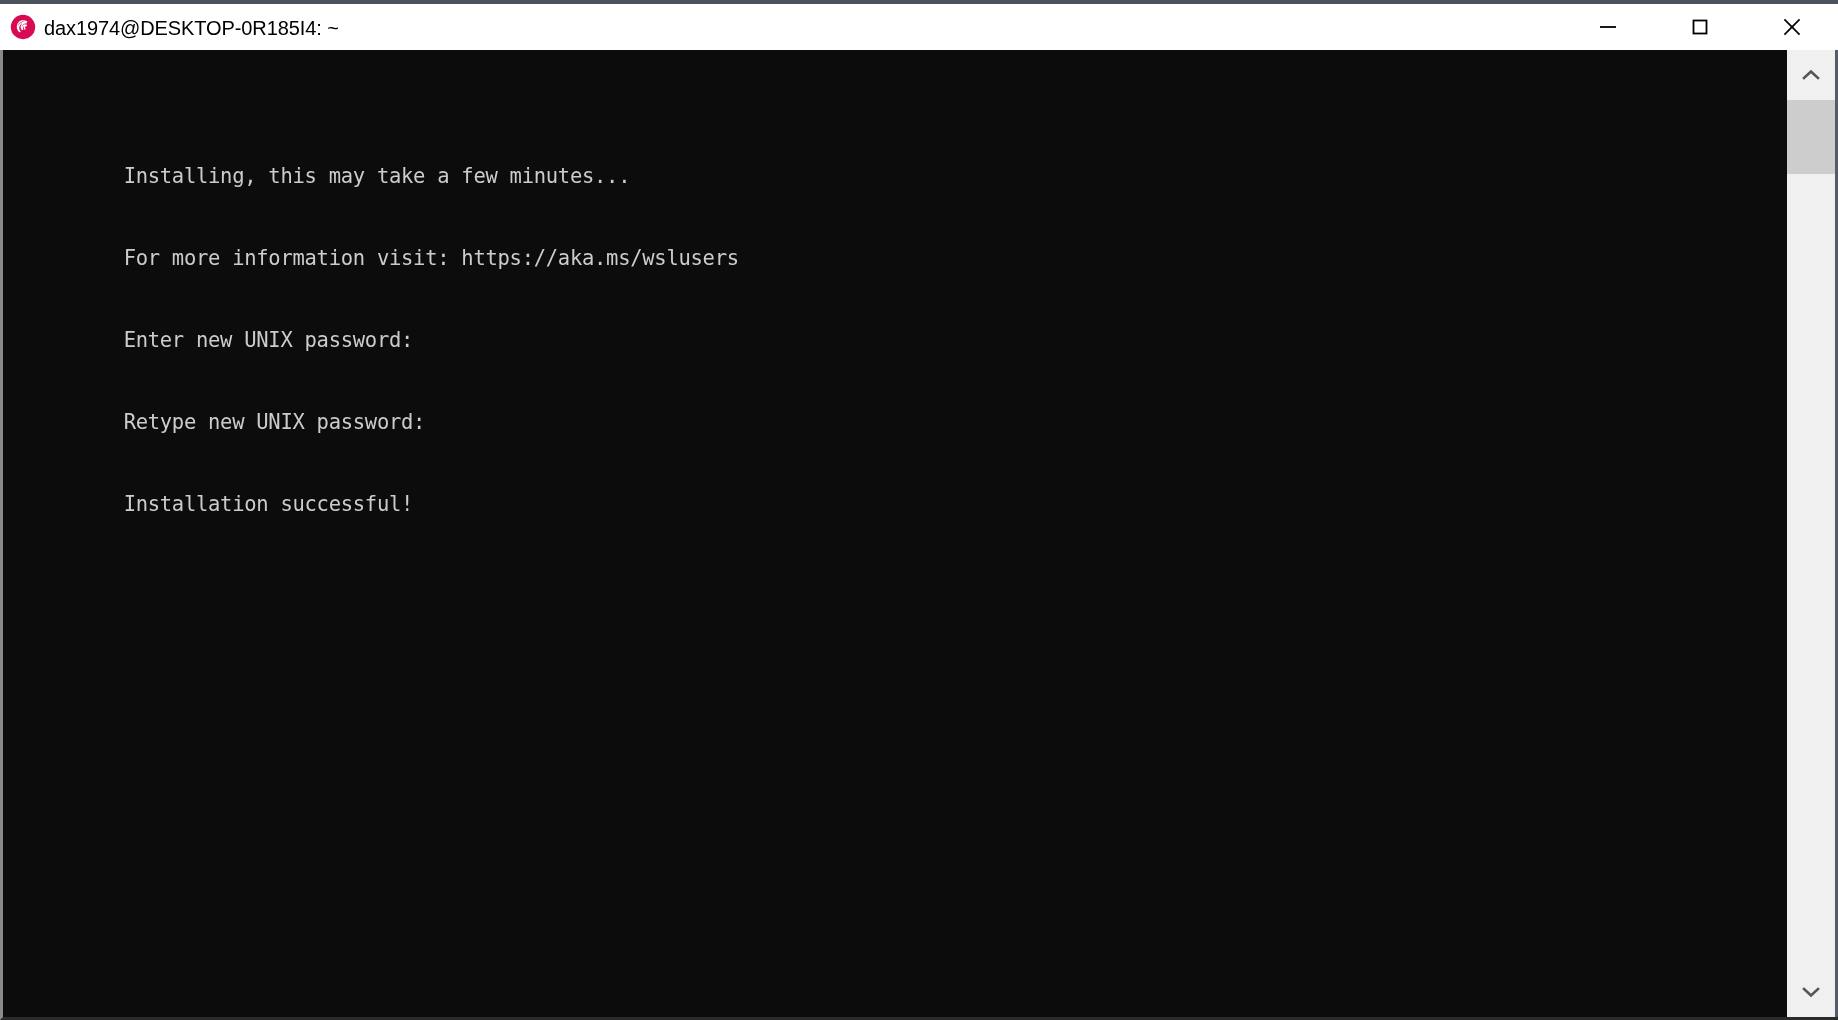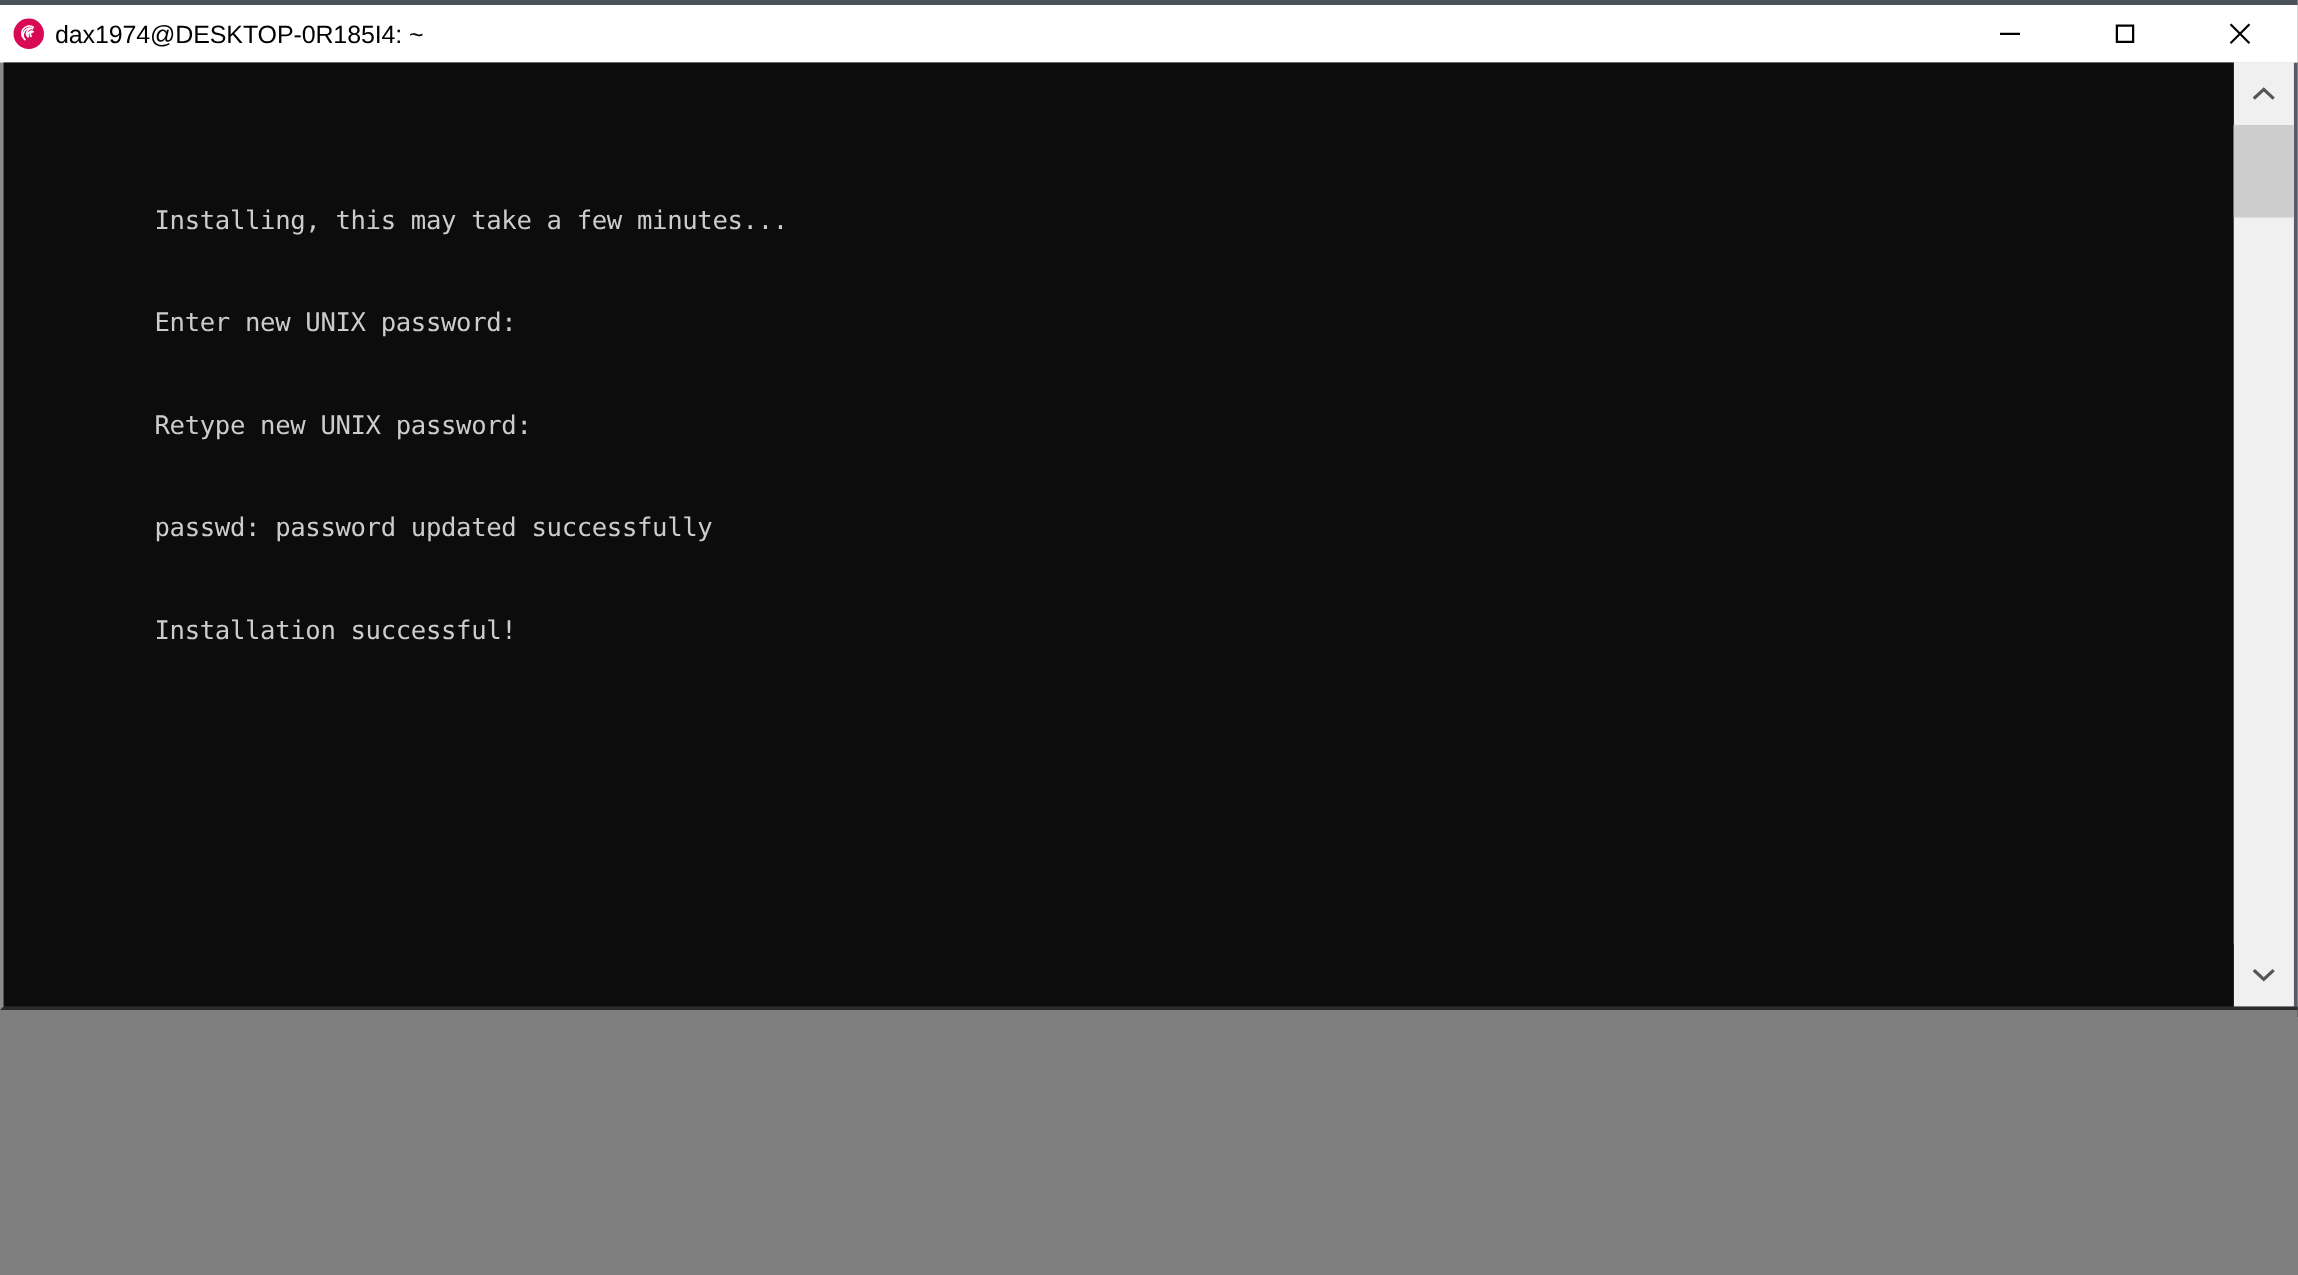--- a/index.html
+++ b/index.html
@@ -9,21 +9,21 @@
     height: 1020px;
     background: #7f7f7f;
     font-family: "Liberation Sans", sans-serif;
     overflow: hidden;
   }
 
   #window {
     position: absolute;
     left: 0; top: 0;
     width: 1838px;
-    height: 808px;
+    height: 1020px;
     background: #ffffff;
     border-top: 4px solid #4c525c;
     display: flex;
     flex-direction: column;
   }
 
   
   #titlebar {
     position: relative;
     height: 46px;
@@ -190,27 +190,27 @@
 
   <div id="body-area">
 
     <div id="terminal">
       <div id="terminal-lines">
 
         <div class="tline">
           <span class="seg-white">Installing, this may take a few minutes...</span>
         </div>
         <div class="tline">
+          <span class="seg-white">For more information visit: https://aka.ms/wslusers</span>
+        </div>
+        <div class="tline">
           <span class="seg-white">Enter new UNIX password:</span>
         </div>
         <div class="tline">
           <span class="seg-white">Retype new UNIX password:</span>
-        </div>
-        <div class="tline">
-          <span class="seg-white">passwd: password updated successfully</span>
         </div>
         <div class="tline">
           <span class="seg-white">Installation successful!</span>
         </div>
 
 
       </div>
     </div>
 
     <div id="scrollbar">

